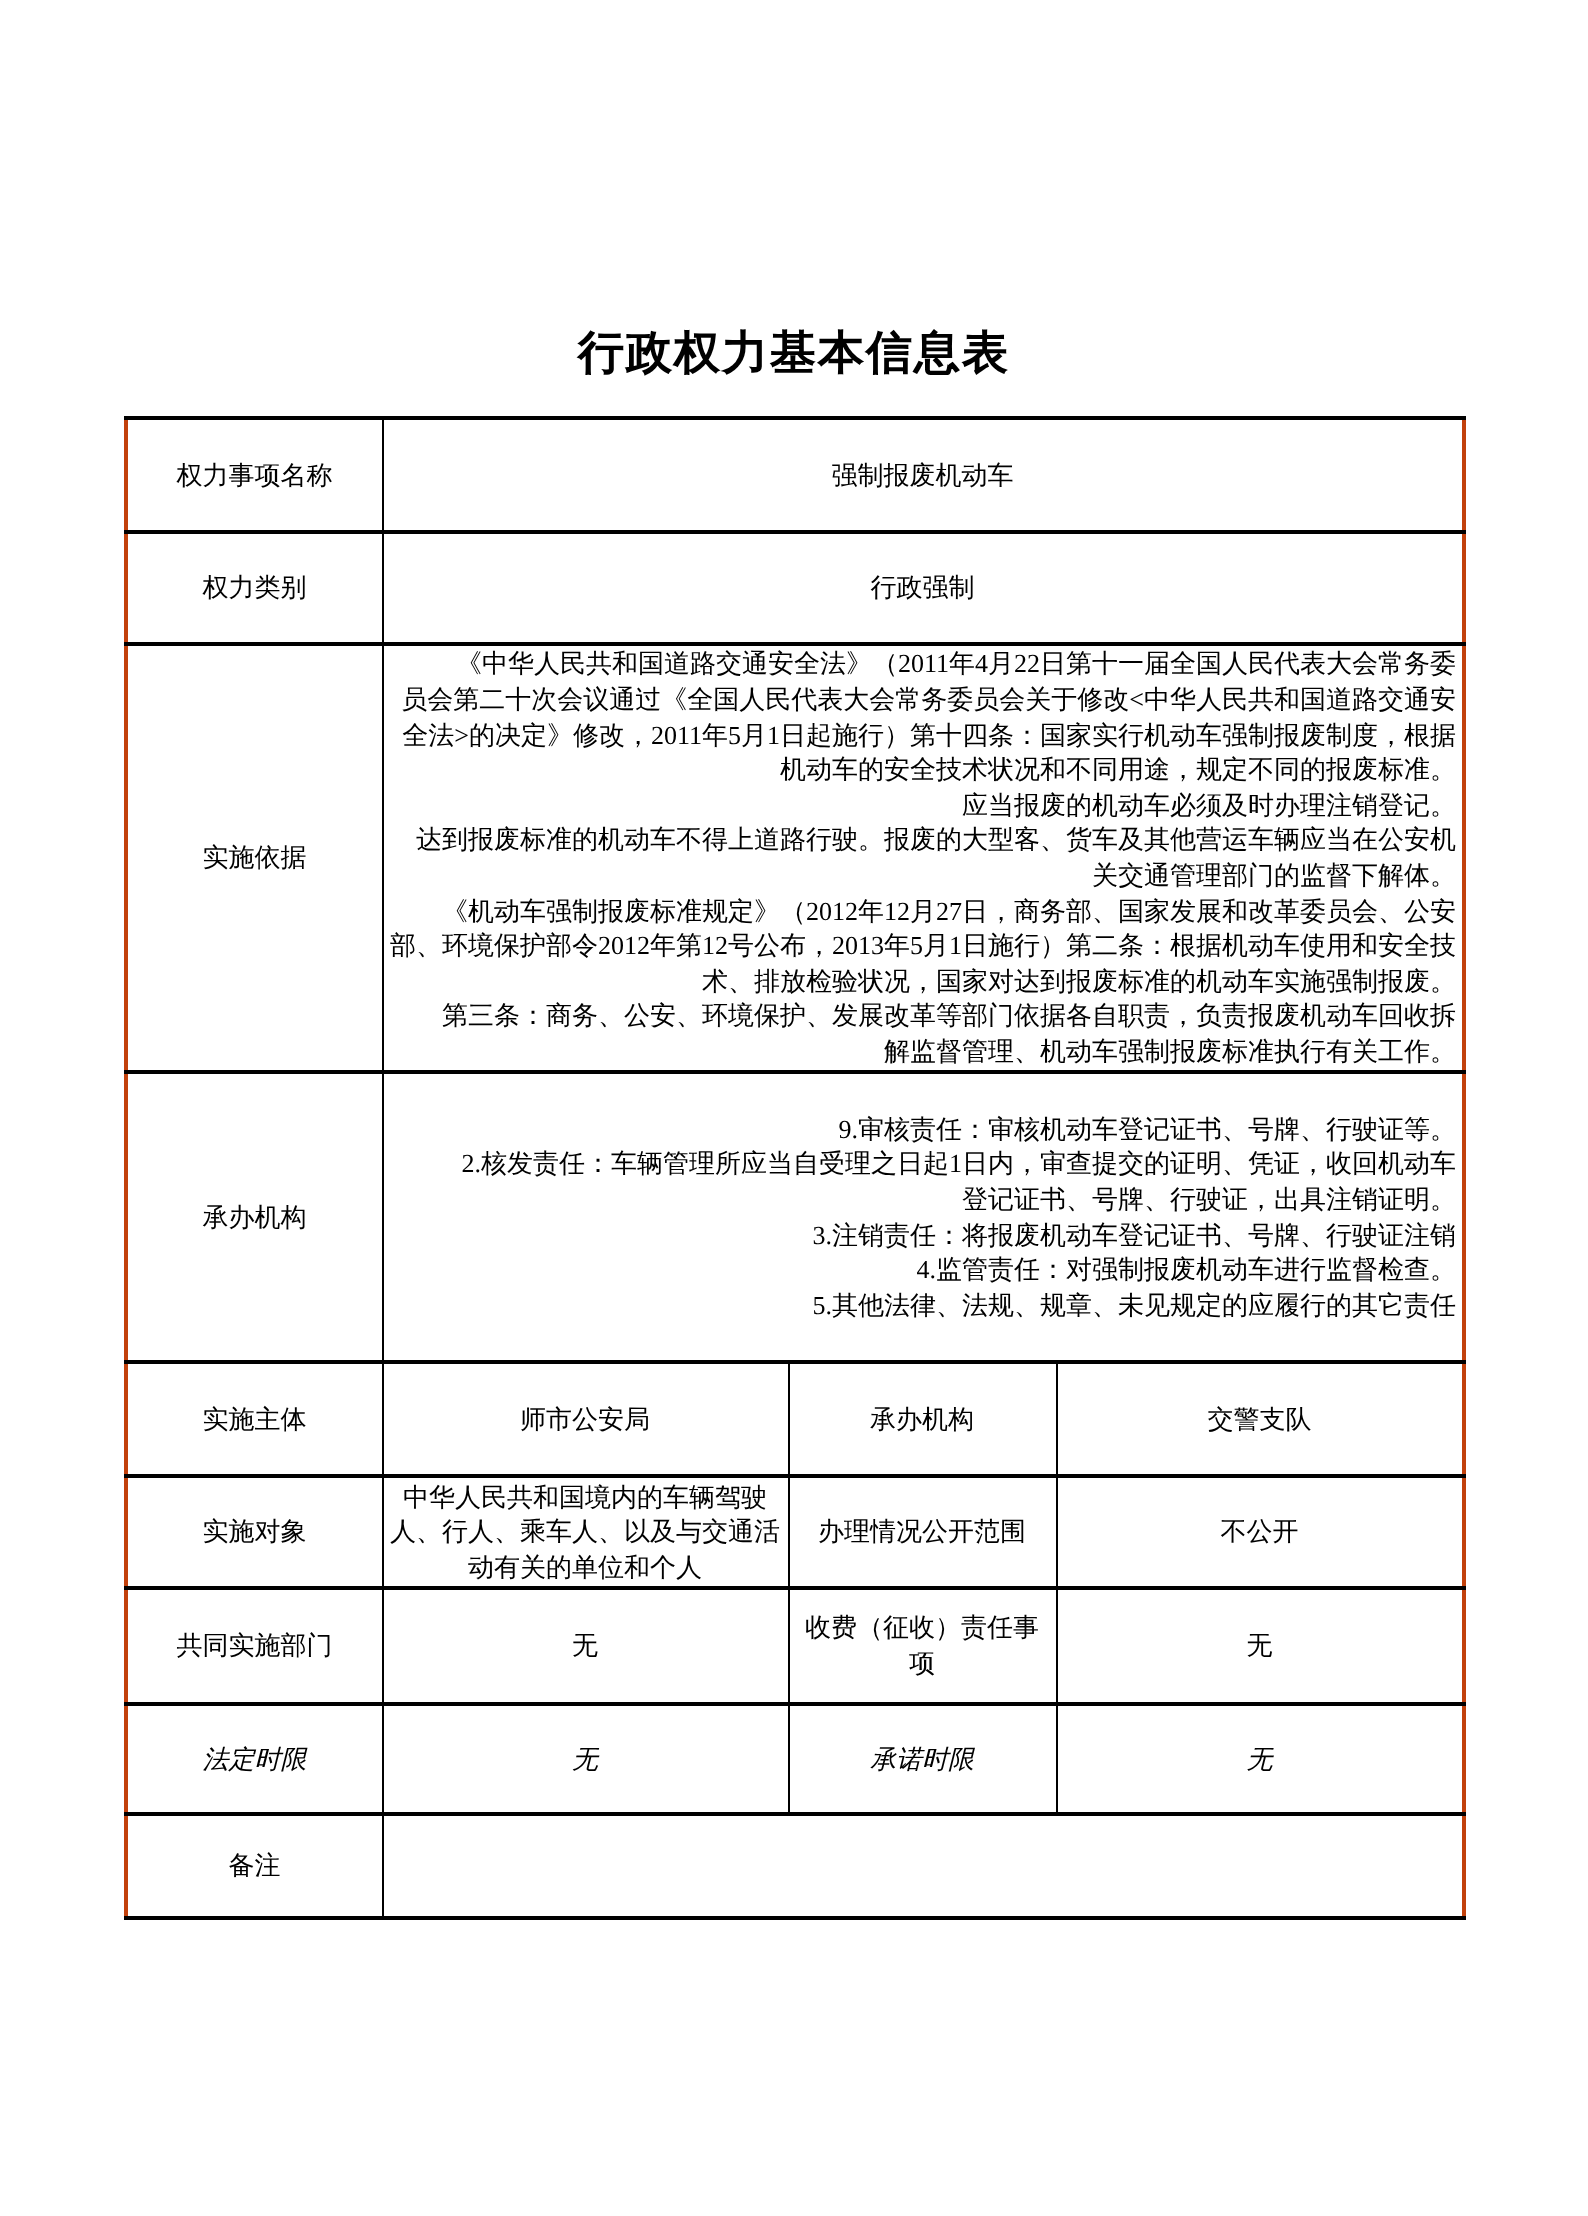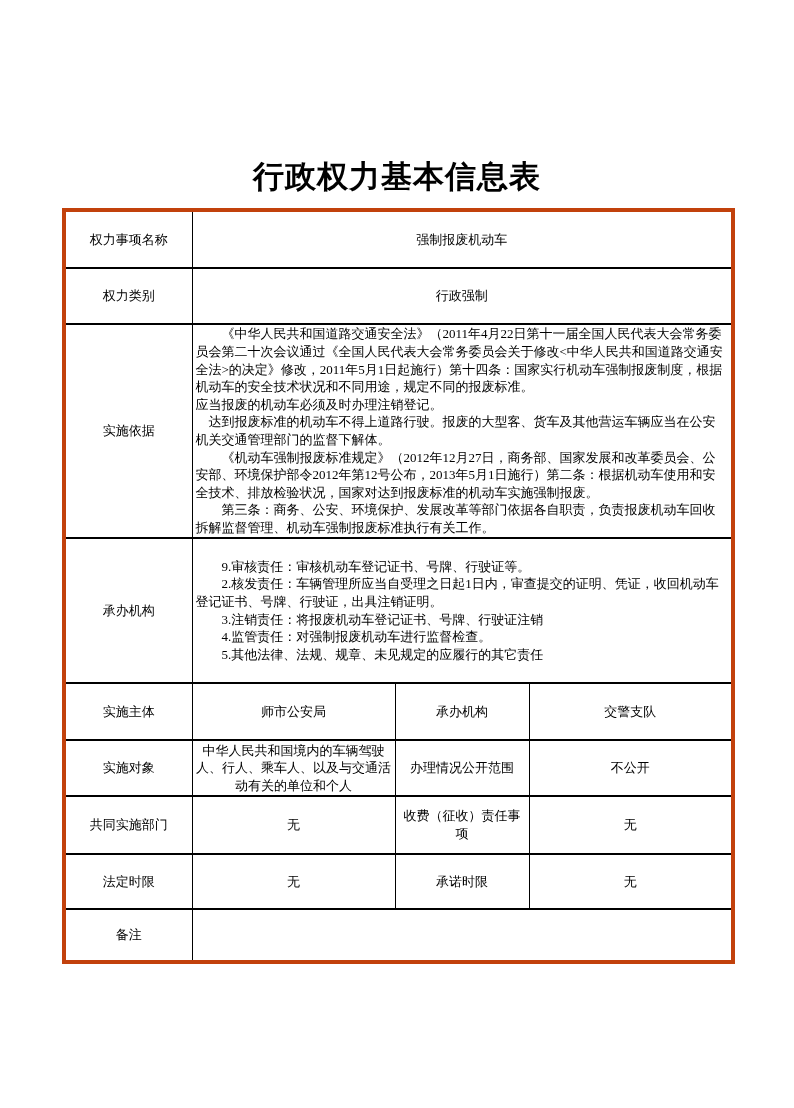--- a/index.html
+++ b/index.html
@@ -11,32 +11,32 @@
   }
   .page {
     position: relative;
     width: 794px; height: 1108px;
     background: #ffffff;
     overflow: hidden;
   }
   .title {
     margin: 0;
     padding-top: 161px;
-    font-size: 31px;
+    font-size: 23px;
     line-height: 31px;
     font-weight: bold;
     text-align: center;
     letter-spacing: 1px;
   }
   table.info-table {
     margin: 16px 0 0 62px;
     width: 669px;
     table-layout: fixed;
     border-collapse: collapse;
-    border: 4px solid #c2410c;
+    border: 2px solid #c2410c;
   }
   col.c1 { width: 128px; }
   col.c2 { width: 203px; }
   col.c3 { width: 134px; }
   col.c4 { width: 204px; }
   td {
     border-left: 1px solid #000000;
     border-right: 1px solid #000000;
     border-top: 2px solid #000000;
     border-bottom: 2px solid #000000;
@@ -47,35 +47,35 @@
     overflow: hidden;
   }
   td.label {
     text-align: center;
   }
   td.center {
     text-align: center;
     border-radius: 22px;
   }
   td.text {
-    text-align: left;
+    text-align: right;
     margin-left: 21px;
   }
   td.text p { margin: 0; }
   .ind0 { text-indent: 0; }
   .ind1 { text-indent: 1em; }
   .ind2 { text-indent: 2em; }
   tr.r0 td { height: 55px; }
   tr.r1 td { height: 54px; }
   tr.r2 td { height: 212px; }
   tr.r3 td { height: 143px; }
   tr.r4 td { height: 55px; margin-left: 48px; }
   tr.r5 td { height: 54px; }
   tr.r6 td { height: 56px; }
-  tr.r7 td { height: 53px; }
+  tr.r7 td { height: 53px; font-style: italic; }
   tr.r8 td { height: 50px; }
 </style>
 </head>
 <body>
 
 <div class="page">
   <h1 class="title">行政权力基本信息表</h1>
 
   <table class="info-table">
     <colgroup>

